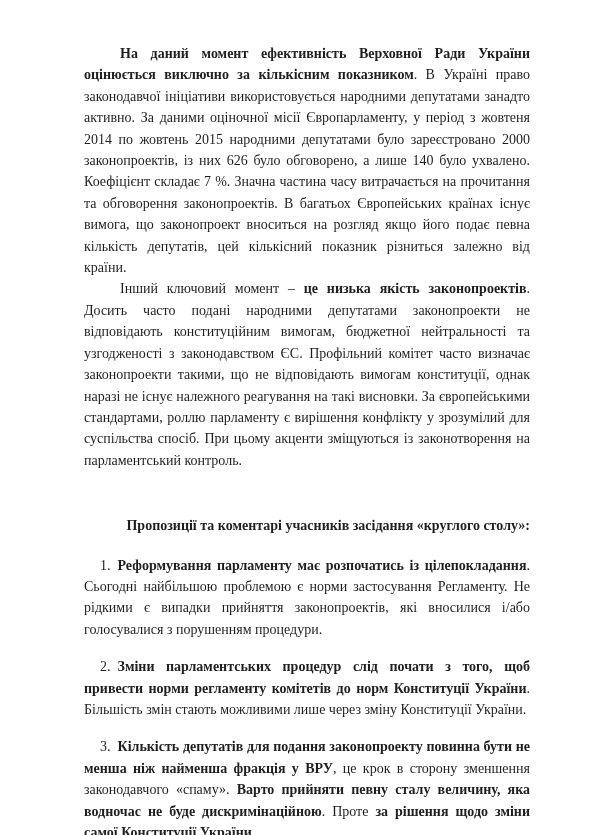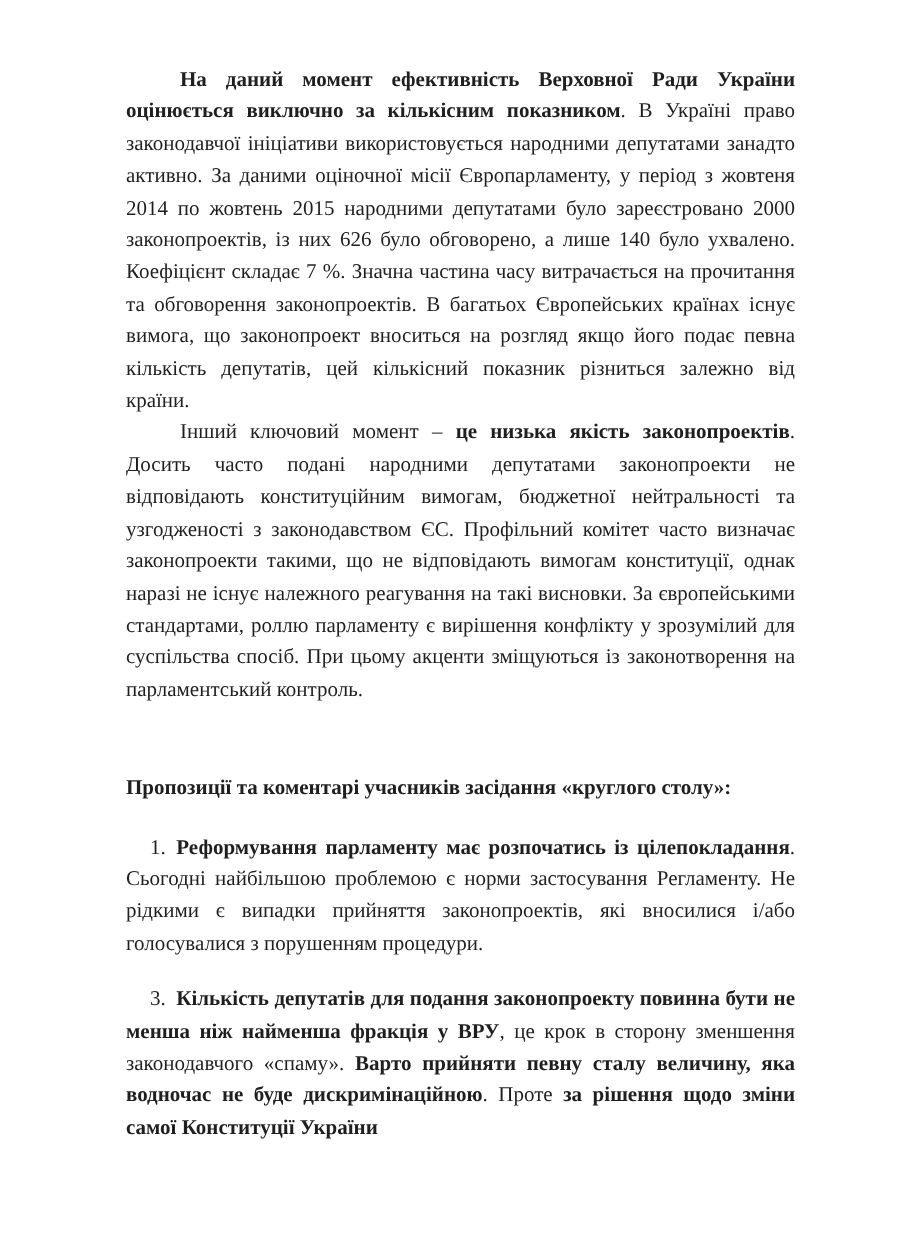--- a/index.html
+++ b/index.html
@@ -22,21 +22,21 @@
     border-radius: 23px;
   }
   .doc-body p.block {
     margin: 0;
     text-align: justify;
   }
   .doc-body p.body {
     text-indent: 36px;
   }
   .doc-body p.heading {
-    text-align: left;
+    text-align: right;
     font-weight: bold;
     text-indent: 0;
     margin-top: 44px;
     margin-bottom: 18px;
   }
   .doc-body p.list-item {
     text-indent: 16px;
     margin-top: 16px;
   }
   .doc-body .b {
@@ -48,15 +48,16 @@
 </style>
 </head>
 <body>
 
 <div class="page">
   <div class="doc-body" id="doc-body">
       <p class="block body"><span class="b">На даний момент ефективність Верховної Ради України оцінюється виключно за кількісним показником</span><span>. В Україні право законодавчої ініціативи використовується народними депутатами занадто активно. За даними оціночної місії Європарламенту, у період з жовтеня 2014 по жовтень 2015 народними депутатами було зареєстровано 2000 законопроектів, із них 626 було обговорено, а лише 140 було ухвалено. Коефіцієнт складає 7 %. Значна частина часу витрачається на прочитання та обговорення законопроектів. В багатьох Європейських країнах існує вимога, що законопроект вноситься на розгляд якщо його подає певна кількість депутатів, цей кількісний показник різниться залежно від країни.</span></p>
       <p class="block body"><span>Інший ключовий момент – </span><span class="b">це низька якість законопроектів</span><span>. Досить часто подані народними депутатами законопроекти не відповідають конституційним вимогам, бюджетної нейтральності та узгодженості з законодавством ЄС. Профільний комітет часто визначає законопроекти такими, що не відповідають вимогам конституції, однак наразі не існує належного реагування на такі висновки. За європейськими стандартами, роллю парламенту є вирішення конфлікту у зрозумілий для суспільства спосіб. При цьому акценти зміщуються із законотворення на парламентський контроль.</span></p>
       <p class="block heading"><span class="b">Пропозиції та коментарі учасників засідання «круглого столу»:</span></p>
       <p class="block list-item"><span class="num">1.</span><span class="b">Реформування парламенту має розпочатись із цілепокладання</span><span>. Сьогодні найбільшою проблемою є норми застосування Регламенту. Не рідкими є випадки прийняття законопроектів, які вносилися і/або голосувалися з порушенням процедури.</span></p>
+      <p class="block list-item"><span class="num">2.</span><span class="b">Зміни парламентських процедур слід почати з того, щоб привести норми регламенту комітетів до норм Конституції України</span><span>. Більшість змін стають можливими лише через зміну Конституції України.</span></p>
       <p class="block list-item"><span class="num">3.</span><span class="b">Кількість депутатів для подання законопроекту повинна бути не менша ніж найменша фракція у ВРУ</span><span>, це крок в сторону зменшення законодавчого «спаму». </span><span class="b">Варто прийняти певну сталу величину, яка водночас не буде дискримінаційною</span><span>. Проте </span><span class="b">за рішення щодо зміни самої Конституції України</span></p>
     </div>
 </div>
 
 </body></html>

